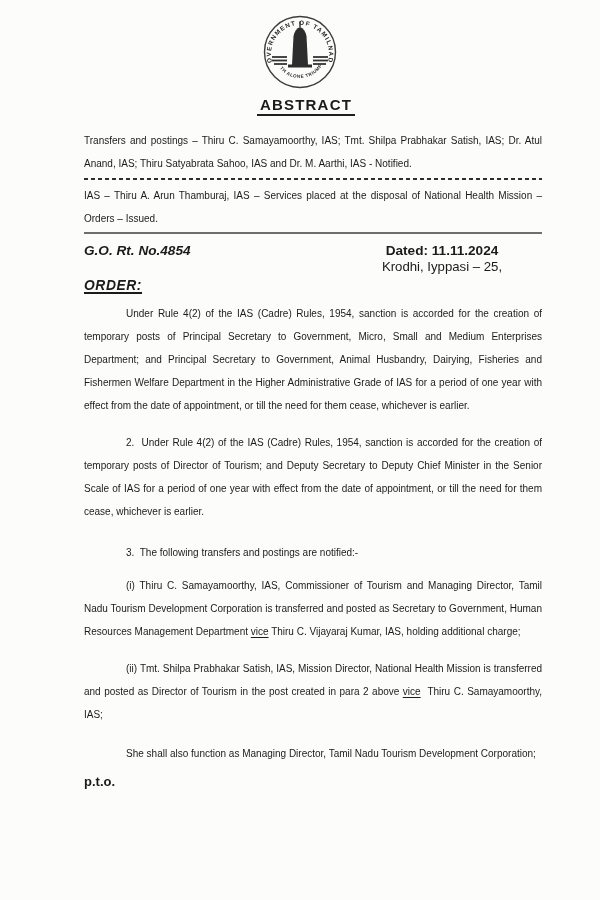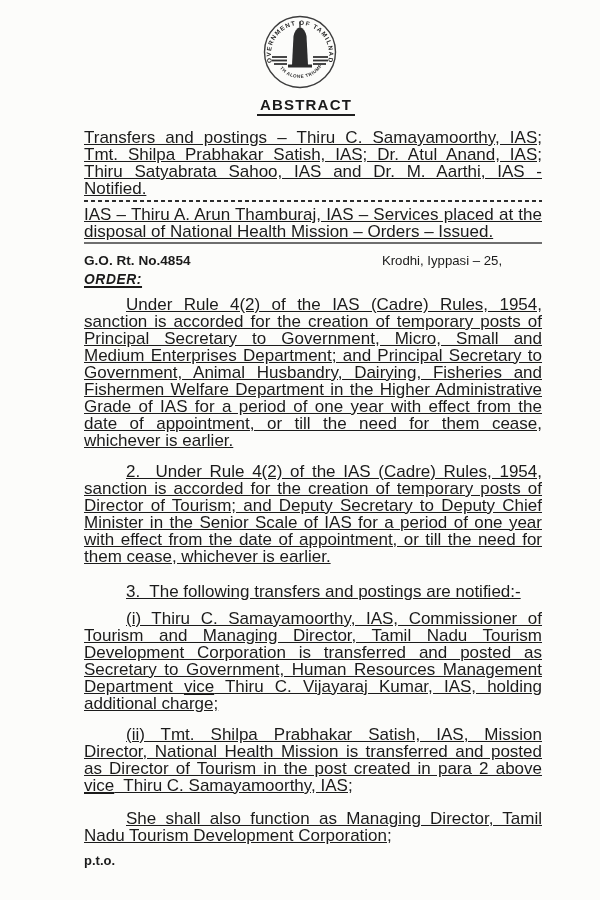--- a/index.html
+++ b/index.html
@@ -16,38 +16,38 @@
   .abstract { text-align: center; margin-top: 2px; padding-left: 12px; }
   .abstract span {
     display: inline-block;
     font-size: 15px;
     font-weight: bold;
     letter-spacing: 1.2px;
     border-bottom: 2px solid #1f1f1f;
     padding: 0 3px 1px 3px;
   }
   .content { padding: 0 58px 0 84px; }
-  .doc-text { font-size: 17px; line-height: 17px; text-align: justify; text-decoration: underline; }
+  .doc-text { font-size: 10px; line-height: 23px; text-align: justify; }
   .subject { margin: 13px 0 0 0; }
   .subject2 { margin: 4px 0 0 0; }
   .dashed {
     margin-top: 3px;
     height: 2px;
     background: repeating-linear-gradient(90deg, #2e2e2e 0 4px, transparent 4px 7px);
   }
   .rule { margin-top: 2px; height: 2px; background: #6e6e6e; }
   .dept {
     margin-top: 4px;
     text-align: center;
     font-weight: bold;
     font-size: 14.2px;
     letter-spacing: 0.2px;
   }
   .go-row { display: flex; justify-content: space-between; margin-top: 9px; }
-  .go-no { font-weight: bold; font-size: 13.6px; }
+  .go-no { font-weight: bold; font-size: 13.6px; font-style: italic; }
   .date-block { width: 176px; margin-right: 12px; text-align: center; font-size: 13.2px; line-height: 15.8px; }
   .dated { font-weight: bold; font-size: 13.6px; }
   .order-label { margin-top: 1px; font-style: italic; }
   .order-label span {
     font-weight: bold;
     font-size: 13.8px;
     letter-spacing: 0.6px;
     text-decoration: underline;
     text-decoration-thickness: 1.5px;
     text-underline-offset: 2px;
@@ -106,20 +106,21 @@
     <div class="dashed"></div>
 
     <p class="doc-text subject2">IAS – Thiru A. Arun Thamburaj, IAS – Services placed at the disposal of National Health Mission – Orders – Issued.</p>
 
     <div class="rule"></div>
 
 
     <div class="go-row">
       <div class="go-no">G.O. Rt. No.4854</div>
       <div class="date-block">
+        <div class="dated">Dated: 11.11.2024</div>
         <div>Krodhi, Iyppasi – 25,</div>
       </div>
     </div>
 
     <div class="order-label">
       <span>ORDER:</span>
     </div>
 
     <div id="paragraphs" class="doc-text">
         <p><span>Under Rule 4(2) of the IAS (Cadre) Rules, 1954, sanction is accorded for the creation of temporary posts of Principal Secretary to Government, Micro, Small and Medium Enterprises Department; and Principal Secretary to Government, Animal Husbandry, Dairying, Fisheries and Fishermen Welfare Department in the Higher Administrative Grade of IAS for a period of one year with effect from the date of appointment, or till the need for them cease, whichever is earlier.</span></p>

